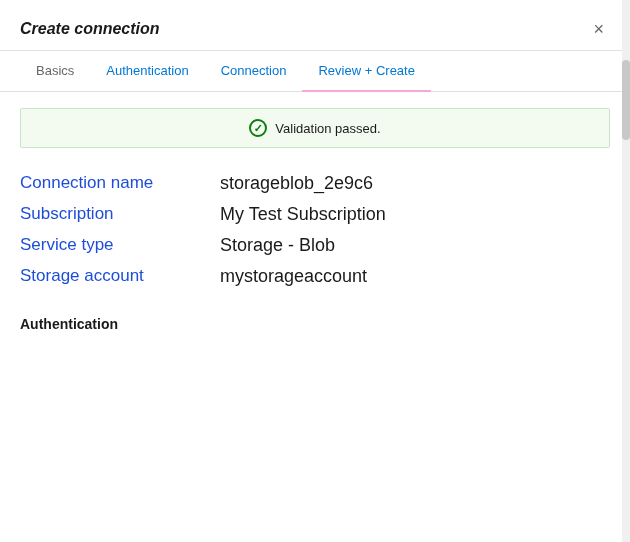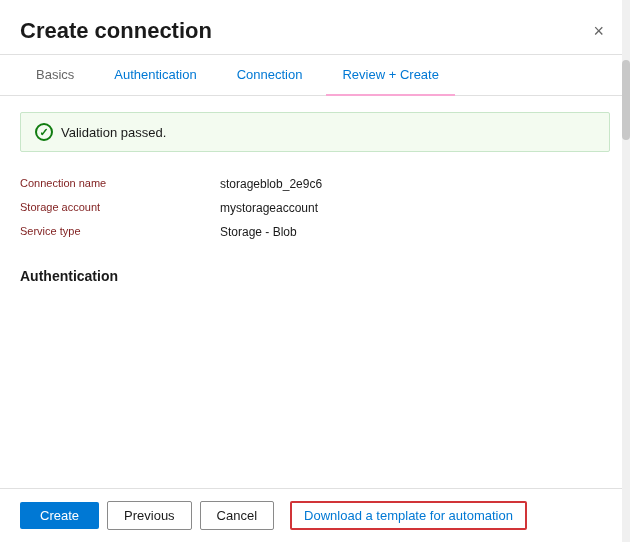--- a/index.html
+++ b/index.html
@@ -23,36 +23,37 @@
       overflow: hidden;
     }
     .dialog-header {
       display: flex;
       align-items: center;
       justify-content: space-between;
       padding: 18px 20px 10px 20px;
       border-bottom: 1px solid #e0e0e0;
     }
     .dialog-title {
-      font-size: 22px;
+      font-size: 16px;
       font-weight: 600;
       color: #1a1a1a;
+      font-style: italic;
     }
     .close-icon {
       font-size: 18px;
       color: #666;
       cursor: pointer;
       line-height: 1;
       padding: 2px 6px;
     }
     .tabs {
       display: flex;
       padding: 0 20px;
       border-bottom: 1px solid #e0e0e0;
-      gap: 8px;
+      gap: 0;
     }
     .tab {
       padding: 12px 16px;
       font-size: 13px;
       color: #666;
       cursor: pointer;
       border-bottom: 2px solid transparent;
       margin-bottom: -1px;
       white-space: nowrap;
     }
@@ -71,20 +72,21 @@
     }
     .validation-banner {
       background: #f3fbf0;
       border: 1px solid #c8e6c9;
       border-radius: 2px;
       padding: 10px 14px;
       display: flex;
       align-items: center;
       gap: 8px;
       margin-bottom: 20px;
+      justify-content: center;
     }
     .check-icon {
       width: 18px;
       height: 18px;
       border-radius: 50%;
       border: 2px solid #107c10;
       display: flex;
       align-items: center;
       justify-content: center;
       flex-shrink: 0;
@@ -108,27 +110,27 @@
     .details-table {
       width: 100%;
       border-collapse: collapse;
       margin-bottom: 24px;
     }
     .details-table tr td {
       padding: 5px 0;
       vertical-align: top;
     }
     .details-table tr td:first-child {
-      color: #7f1d1d;
-      font-size: 11px;
+      color: #1d4ed8;
+      font-size: 17px;
       width: 200px;
     }
     .details-table tr td:last-child {
       color: #1a1a1a;
-      font-size: 12px;
+      font-size: 18px;
     }
     .section-auth {
       margin-top: 4px;
     }
     .footer {
       display: flex;
       align-items: center;
       padding: 12px 20px;
       border-top: 1px solid #e0e0e0;
       gap: 8px;
@@ -214,39 +216,37 @@
     </div>
 
     <div>
       <table class="details-table">
         <tbody>
           <tr>
             <td>Connection name</td>
             <td>storageblob_2e9c6</td>
           </tr>
           <tr>
+            <td>Subscription</td>
+            <td>My Test Subscription</td>
+          </tr>
+          <tr>
+            <td>Service type</td>
+            <td>Storage - Blob</td>
+          </tr>
+          <tr>
             <td>Storage account</td>
             <td>mystorageaccount</td>
           </tr>
-          <tr>
-            <td>Service type</td>
-            <td>Storage - Blob</td>
-          </tr>
         </tbody>
       </table>
     </div>
 
     <div class="section-auth">
       <div class="section-title">Authentication</div>
     </div>
   </div>
 
-  <div class="footer">
-    <button class="btn-create">Create</button>
-    <button class="btn-secondary">Previous</button>
-    <button class="btn-secondary">Cancel</button>
-    <button class="btn-link">Download a template for automation</button>
-  </div>
 
   <div class="scrollbar">
     <div class="scrollbar-thumb"></div>
   </div>
 </div>
 
 </body></html>

